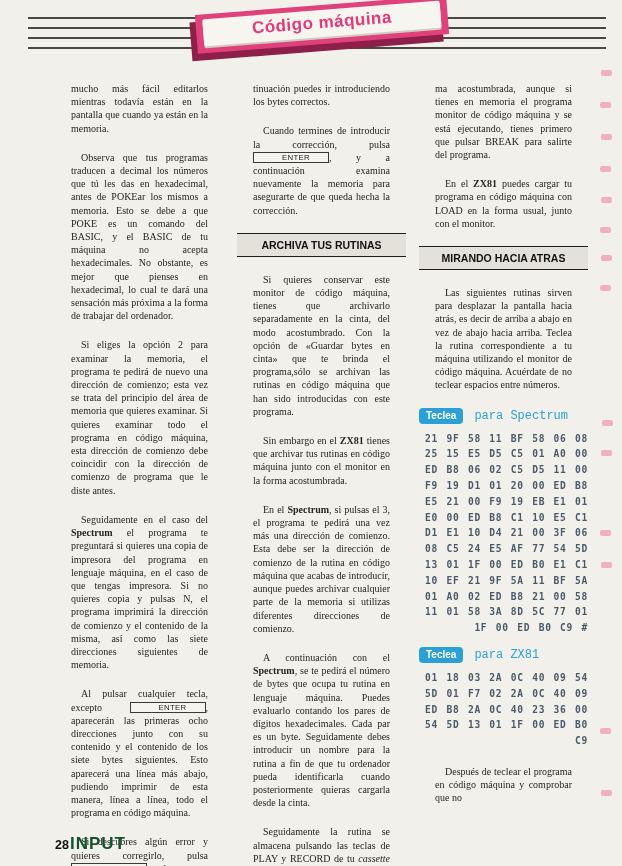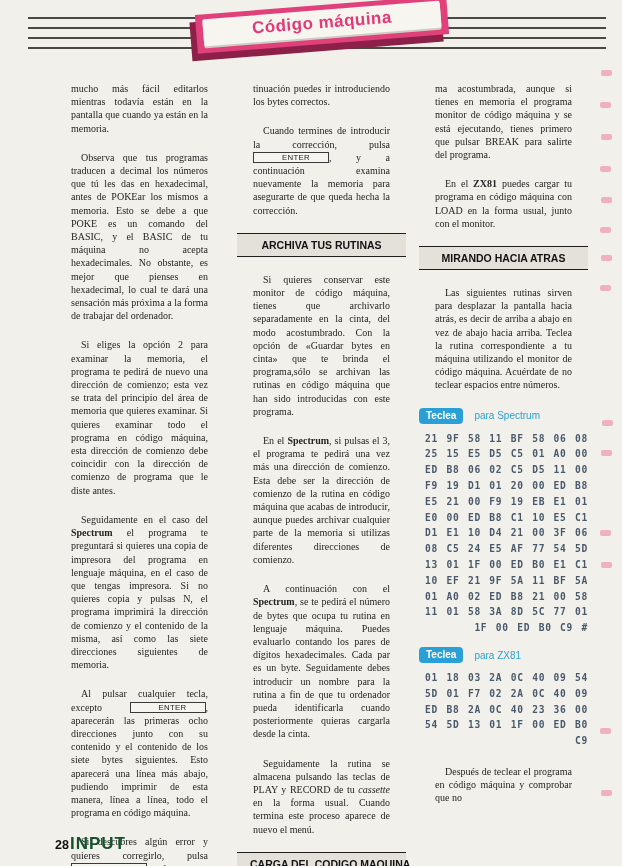--- a/index.html
+++ b/index.html
@@ -41,21 +41,21 @@
     border-top:1.5px solid #1d1d1d;border-bottom:1.5px solid #1d1d1d;
     background:#e3e1da;margin:9px 0 8px;padding:5px 13px;text-align:center;
     font-family:"Liberation Sans",sans-serif;font-weight:bold;font-size:10.5px;
     color:#121212;white-space:nowrap;
   }
   .trow{margin:11px 0 7px;display:flex;align-items:center;gap:11px;}
   .tbtn{
     background:#2ba0d6;color:#fff;font-family:"Liberation Sans",sans-serif;
     font-weight:bold;font-size:10px;padding:2px 7px 3px;border-radius:4px;
   }
-  .tcap{color:#2ba0d6;font-family:Liberation Sans, sans-serif;font-size:10px;}
+  .tcap{color:#2ba0d6;font-family:Liberation Mono, monospace;font-size:12px;}
   .hex{
     font-family:"DejaVu Sans Mono",monospace;font-size:9.6px;line-height:15.8px;
     color:#49596c;letter-spacing:0.7px;word-spacing:2px;white-space:nowrap;
     margin:2px 0 4px;font-weight:bold;text-align:right;
   }
   
   .footer{position:absolute;left:55px;top:834px;display:flex;gap:1px;align-items:baseline;
     font-family:"Liberation Sans",sans-serif;}
   .pg{font-weight:bold;font-size:12.5px;color:#111;}
   .mag{font-weight:bold;font-size:17px;letter-spacing:1px;color:#14532d;}
@@ -85,20 +85,21 @@
       <p class="bp ind">Si eliges la opción 2 para examinar la memoria, el programa te pedirá de nuevo una dirección de comienzo; esta vez se trata del principio del área de memoria que quieres examinar. Si quieres examinar todo el programa en código máquina, esta dirección de comienzo debe coincidir con la dirección de comienzo de programa que le diste antes.</p>
       <p class="bp ind">Seguidamente en el caso del <b>Spectrum</b> el programa te preguntará si quieres una copia de impresora del programa en lenguaje máquina, en el caso de que tengas impresora. Si no quieres copia y pulsas N, el programa imprimirá la dirección de comienzo y el contenido de la misma, así como las siete direcciones siguientes de memoria.</p>
       <p class="bp ind">Al pulsar cualquier tecla, excepto <span class="key">ENTER</span>, aparecerán las primeras ocho direcciones junto con su contenido y el contenido de los siete bytes siguientes. Esto aparecerá una línea más abajo, pudiendo imprimir de esta manera, línea a línea, todo el programa en código máquina.</p>
       <p class="bp ind">Si descubres algún error y quieres corregirlo, pulsa <span class="key">ENTER</span> y el programa volverá al menú. Pulsa entonces 1 para introducir código máquina y el ordenador te pedirá una dirección de comienzo. Tienes que darle la dirección del byte que estaba equivocado. Si hay toda una serie de bytes que están mal, sólo tienes que dar la dirección del primer byte erróneo. A con-</p>
     </div>
   <div class="col">
       <p class="bp">tinuación puedes ir introduciendo los bytes correctos.</p>
       <p class="bp ind">Cuando termines de introducir la corrección, pulsa <span class="key">ENTER</span>, y a continuación examina nuevamente la memoria para asegurarte de que queda hecha la corrección.</p>
       <div class="sech">ARCHIVA TUS RUTINAS</div>
       <p class="bp ind">Si quieres conservar este monitor de código máquina, tienes que archivarlo separadamente en la cinta, del modo acostumbrado. Con la opción de «Guardar bytes en cinta» que te brinda el programa,sólo se archivan las rutinas en código máquina que han sido introducidas con este programa.</p>
+      <p class="bp ind">Sin embargo en el <b>ZX81</b> tienes que archivar tus rutinas en código máquina junto con el monitor en la forma acostumbrada.</p>
       <p class="bp ind">En el <b>Spectrum</b>, si pulsas el 3, el programa te pedirá una vez más una dirección de comienzo. Esta debe ser la dirección de comienzo de la rutina en código máquina que acabas de introducir, aunque puedes archivar cualquier parte de la memoria si utilizas diferentes direcciones de comienzo.</p>
       <p class="bp ind">A continuación con el <b>Spectrum</b>, se te pedirá el número de bytes que ocupa tu rutina en lenguaje máquina. Puedes evaluarlo contando los pares de dígitos hexadecimales. Cada par es un byte. Seguidamente debes introducir un nombre para la rutina a fin de que tu ordenador pueda identificarla cuando posteriormente quieras cargarla desde la cinta.</p>
       <p class="bp ind">Seguidamente la rutina se almacena pulsando las teclas de PLAY y RECORD de tu <i>cassette</i> en la forma usual. Cuando termina este proceso aparece de nuevo el menú.</p>
       <div class="sech">CARGA DEL CODIGO MAQUINA</div>
       <p class="bp ind">En el <b>Spectrum</b>, la rutina en código máquina se carga fácilmente en la for-</p>
     </div>
   <div class="col">
       <p class="bp">ma acostumbrada, aunque si tienes en memoria el programa monitor de código máquina y se está ejecutando, tienes primero que pulsar BREAK para salirte del programa.</p>
       <p class="bp ind">En el <b>ZX81</b> puedes cargar tu programa en código máquina con LOAD en la forma usual, junto con el monitor.</p>
       <div class="sech">MIRANDO HACIA ATRAS</div>

